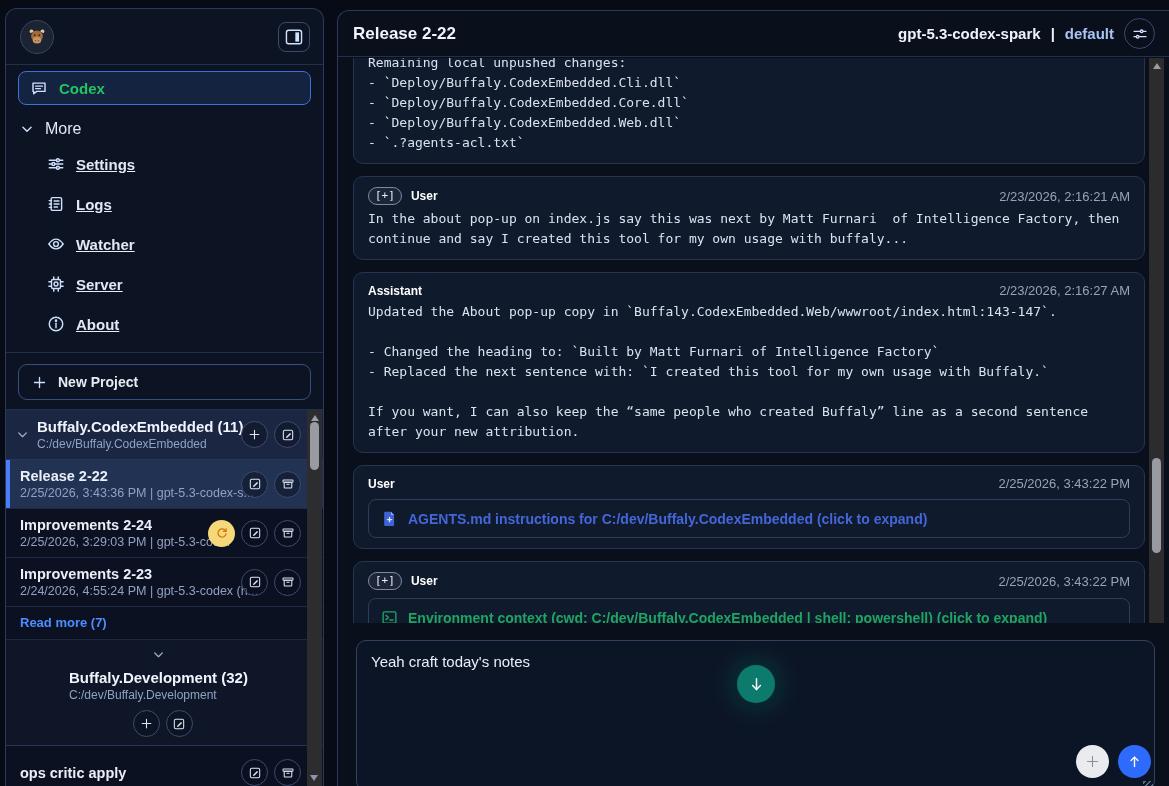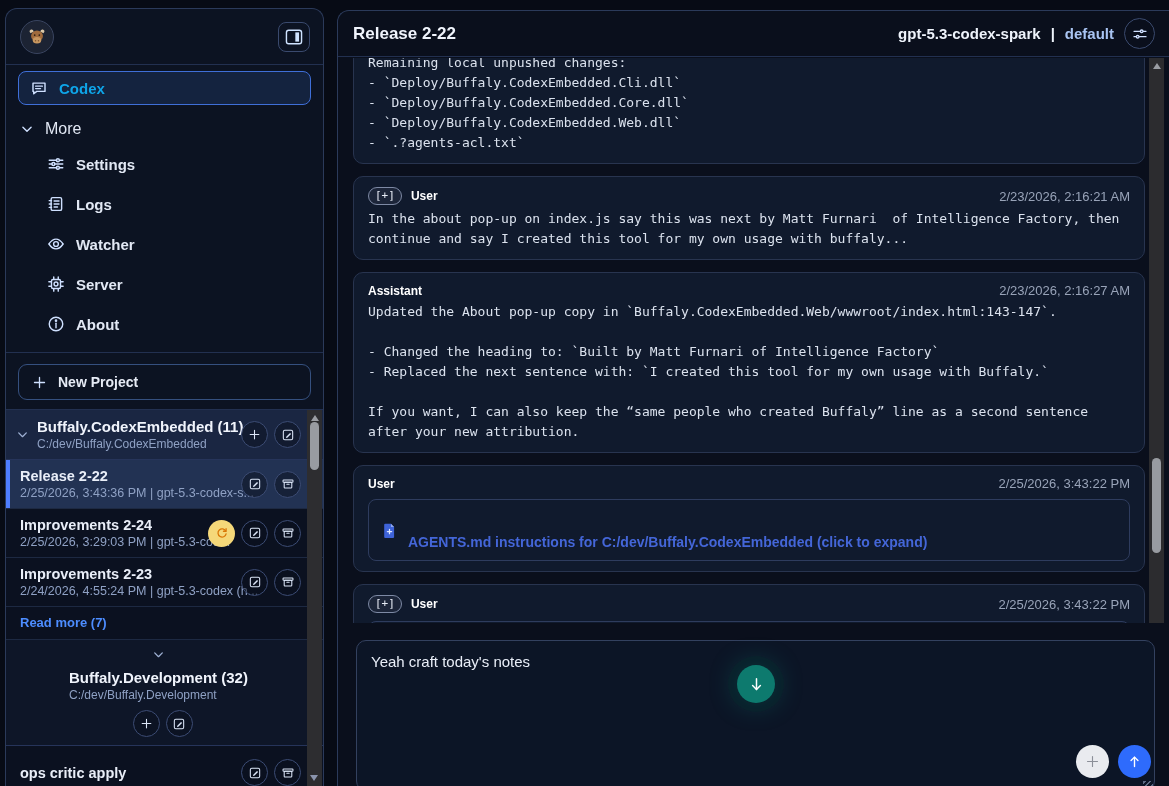--- a/index.html
+++ b/index.html
@@ -13,24 +13,24 @@
     border-radius:12px 12px 0 0; display:flex; flex-direction:column; overflow:hidden; }
   .sb-top { display:flex; align-items:center; justify-content:space-between; padding:11px 13px 10px 14px; }
   .avatar { width:34px; height:34px; border-radius:50%; background:#1c2333; border:1px solid #3a4560;
     display:flex; align-items:center; justify-content:center; cursor:pointer; }
   .icon-btn { background:transparent; border:1px solid #3a4a6e; color:#cfe0ff; cursor:pointer;
     display:flex; align-items:center; justify-content:center; }
   .sq-btn { width:32px; height:30px; border-radius:8px; }
   .sb-divider { border-top:1px solid #223050; }
   .nav-codex { margin:6px 12px 0; height:34px; border:1.5px solid #3f6fd8; background:#14233f;
     border-radius:8px; display:flex; align-items:center; gap:11px; padding:0 11px;
-    font-size:15px; font-weight:700; color:#0ea5e9; cursor:pointer; }
+    font-size:15px; font-weight:700; color:#22c55e; cursor:pointer; }
   .nav-more { margin:15px 14px 0; display:flex; align-items:center; gap:11px; font-size:16px;
     color:#e2e8f4; cursor:pointer; }
-  .nav-sub { padding:6px 0 2px; }
+  .nav-sub { padding:6px 0 2px;text-decoration:underline; }
   .nav-item { display:flex; align-items:center; gap:11px; padding:0 0 0 41px; height:40px;
     font-size:15px; font-weight:700; color:#e2e8f4; cursor:pointer; }
   .nav-icon { color:#cfe0ff; display:flex; }
   .sb-divider2 { border-top:1px solid #223050; margin-top:6px; }
   .new-project { margin:11px 12px 9px; height:36px; border:1px solid #35507f; border-radius:9px;
     background:transparent; color:#e6ebf5; font-size:14px; font-weight:700; font-family:inherit;
     display:flex; align-items:center; gap:11px; padding:0 13px; width:calc(100% - 24px); cursor:pointer; }
 
   .project-list { flex:1; border-top:1px solid #223050; position:relative; overflow:hidden; background:#0b1120; }
   .group-row { display:flex; align-items:center; gap:8px; padding:8px 22px 8px 10px;
@@ -86,21 +86,21 @@
   .msg-header { display:flex; align-items:center; gap:9px; margin-bottom:4px; }
   .role-badge { border:1px solid #7e8aa5; border-radius:10px; font-size:11px; line-height:16px;
     padding:0 6px; color:#e6ebf5; background:#1c2539; font-family:"DejaVu Sans Mono", monospace; }
   .role-name { font-size:12px; font-weight:800; color:#ffffff; }
   .msg-time { margin-left:auto; font-size:13px; color:#98a3b8; }
   .msg-body { font-family:"DejaVu Sans Mono", monospace; font-size:13px; line-height:20px;
     color:#dbe2ee; white-space:pre-wrap; word-break:break-word; }
   .attach-box { border:1px solid #2e3c5e; border-radius:8px; padding:10px 12px;
     display:flex; align-items:center; gap:10px; margin-top:8px; cursor:pointer; }
   .attach-label { font-size:14px; font-weight:800; }
-  .attach-label.blue { color:#4466d8;margin-top:24px; }
+  .attach-label.blue { color:#4466d8; }
   .attach-label.green { color:#1ea562; }
 
   .chat-vscroll { position:absolute; top:47px; right:5px; width:15px; height:565px; background:#2c2c2f; }
   .chat-thumb { top:400px; height:95px; }
 
   
   .composer { position:absolute; left:0; right:0; top:612px; bottom:0; background:#0a0f1c; }
   .composer textarea { position:absolute; left:18px; right:14px; top:17px; height:151px;
     background:#0c1526; border:1px solid #33415f; border-radius:10px; resize:none; outline:none;
     color:#e9eef8; font-size:15px; font-family:"Liberation Sans", sans-serif; padding:12px 14px; }

